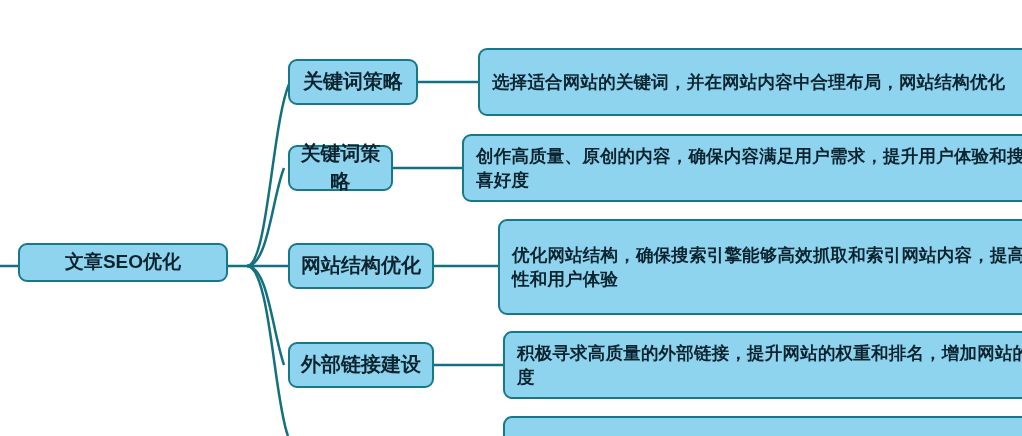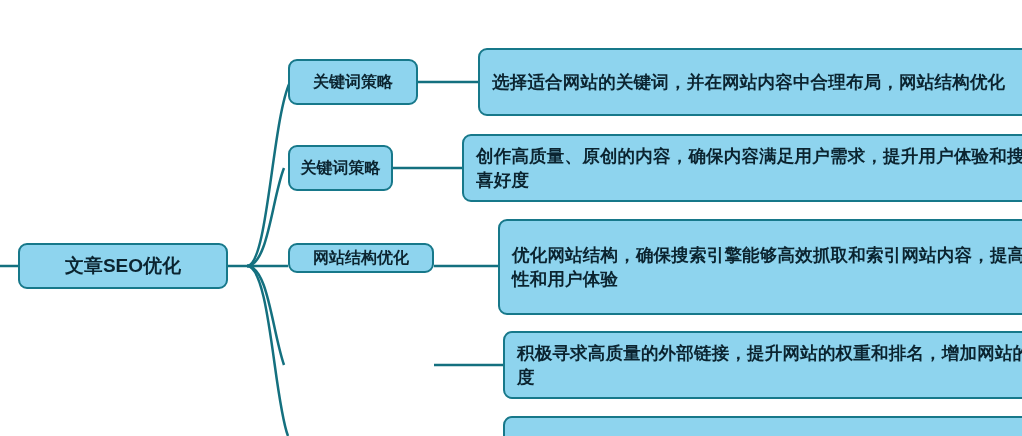--- a/index.html
+++ b/index.html
@@ -38,21 +38,21 @@
     align-items: center;
     line-height: 1.38;
   }
   .root {
     font-size: 19px;
     justify-content: center;
     text-align: center;
     padding: 6px 10px;
   }
   .branch {
-    font-size: 16px;
+    font-size: 20px;
     justify-content: center;
     text-align: center;
     padding: 6px 8px;
   }
   .leaf {
     font-size: 17.5px;
     padding: 8px 12px;
     text-align: left;
     letter-spacing: 0.2px;
   }
@@ -73,36 +73,39 @@
     <path d="M247,266 C266,266 272,266 288,266" stroke="#14707f" stroke-width="2.5" fill="none"></path>
     <path d="M247,266 C268,266 272,330 284,365" stroke="#14707f" stroke-width="2.5" fill="none"></path>
     <path d="M247,266 C270,266 274,400 288,436" stroke="#14707f" stroke-width="2.5" fill="none"></path>
 
     <path d="M418,82 L478,82" stroke="#14707f" stroke-width="2.5" fill="none"></path>
     <path d="M393,168 L462,168" stroke="#14707f" stroke-width="2.5" fill="none"></path>
     <path d="M434,266 L498,266" stroke="#14707f" stroke-width="2.5" fill="none"></path>
     <path d="M434,365 L503,365" stroke="#14707f" stroke-width="2.5" fill="none"></path>
   </svg>
 
-  <div class="node root" style="left:18px; top:243px; width:210px; height:46px;">
+  <div class="node root" style="left:18px; top:243px; width:210px; height:39px;">
     <span>文章SEO优化</span>
   </div>
 
   <div class="node branch" style="left:288px; top:59px; width:130px; height:46px;">
     <span>关键词策略</span>
   </div>
 
   <div class="node branch" style="left:288px; top:145px; width:105px; height:46px;">
     <span>关键词策略</span>
   </div>
 
-  <div class="node branch" style="left:288px; top:243px; width:146px; height:30px;">
+  <div class="node branch" style="left:288px; top:243px; width:146px; height:46px;">
     <span>网站结构优化</span>
   </div>
 
+  <div class="node branch" style="left:288px; top:342px; width:146px; height:46px;">
+    <span>外部链接建设</span>
+  </div>
 
   <div class="node leaf" style="left:478px; top:48px; width:666px; height:68px;">
     <span>选择适合网站的关键词，并在网站内容中合理布局，网站结构优化</span>
   </div>
 
   <div class="node leaf" style="left:462px; top:134px; width:648px; height:68px;">
     <span>创作高质量、原创的内容，确保内容满足用户需求，提升用户体验和搜索引擎的喜好度</span>
   </div>
 
   <div class="node leaf" style="left:498px; top:219px; width:662px; height:96px;">

